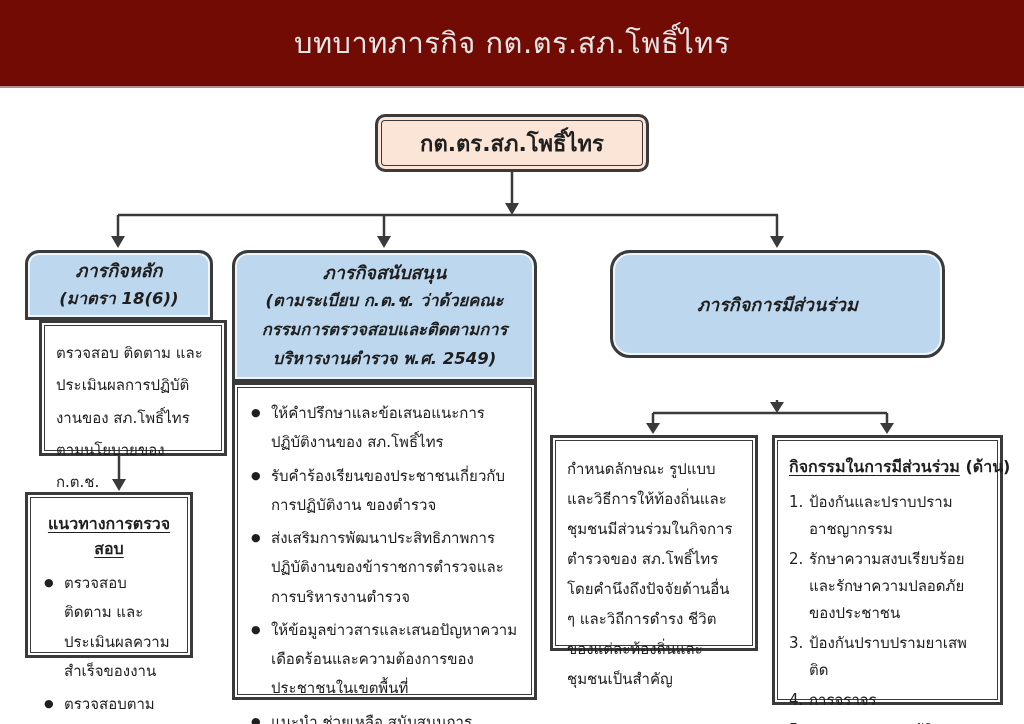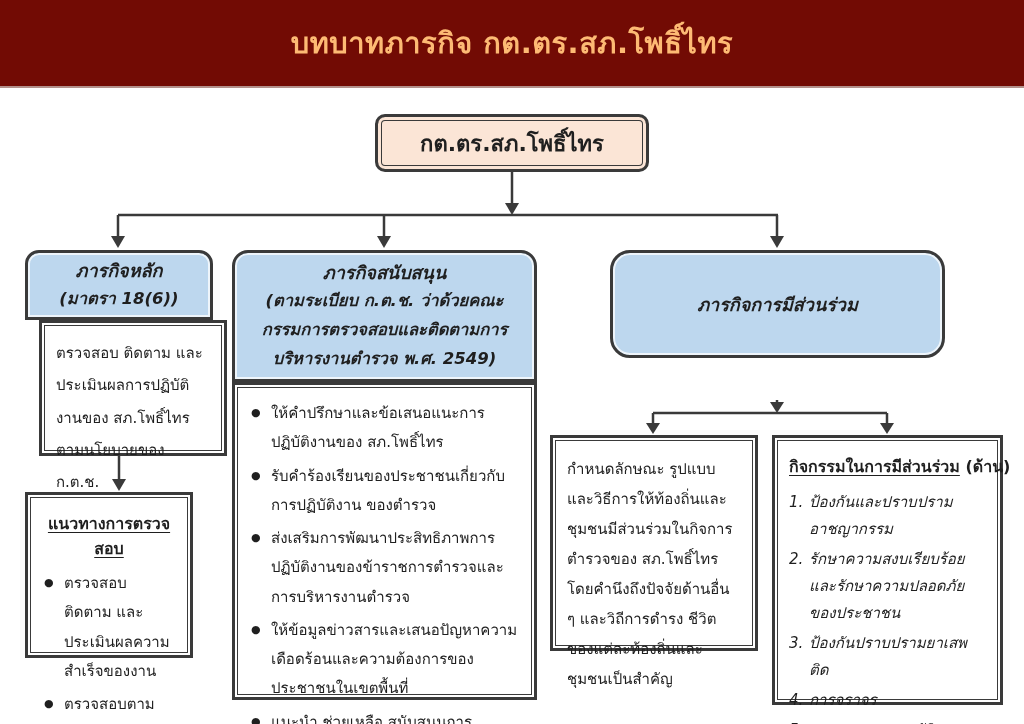--- a/index.html
+++ b/index.html
@@ -14,21 +14,21 @@
   .stage { position: relative; width: 1024px; height: 724px; }
 
   
   .banner {
     position: absolute; left: 0; top: 0; width: 1024px; height: 88px;
     background: #720B04;
     border-bottom: 2px solid #b3918c;
     display: flex; align-items: center; justify-content: center;
   }
   .banner h1 {
-    color: #fdba74; font-size: 29px; font-weight: bold; letter-spacing: .5px; text-align: right;
+    color: #e5e5e5; font-size: 29px; font-weight: normal; letter-spacing: .5px; text-align: right;
   }
 
   
   svg.connectors { position: absolute; left: 0; top: 0; z-index: 0; }
 
   
   .node { position: absolute; z-index: 1; }
 
   .root-box {
     left: 375px; top: 114px; width: 274px; height: 58px;
@@ -82,21 +82,21 @@
   
   ul.dot-list { list-style: none; }
   ul.dot-list li {
     position: relative; padding-left: 22px; line-height: 1.95; margin-bottom: 4px;
   }
   ul.dot-list li::before {
     content: "●"; position: absolute; left: 2px; top: 0; font-size: 11px; line-height: 2.6;
   }
   ol.num-list { list-style: none; counter-reset: n; }
   ol.num-list li {
-    counter-increment: n; position: relative; padding-left: 20px; line-height: 1.8; margin-bottom: 3px; font-style: italic;
+    counter-increment: n; position: relative; padding-left: 20px; line-height: 1.8; margin-bottom: 3px;
   }
   ol.num-list li::before {
     content: counter(n) "."; position: absolute; left: 0; top: 0;
   }
 </style>
 </head>
 <body>
 
 <div class="stage">
 

